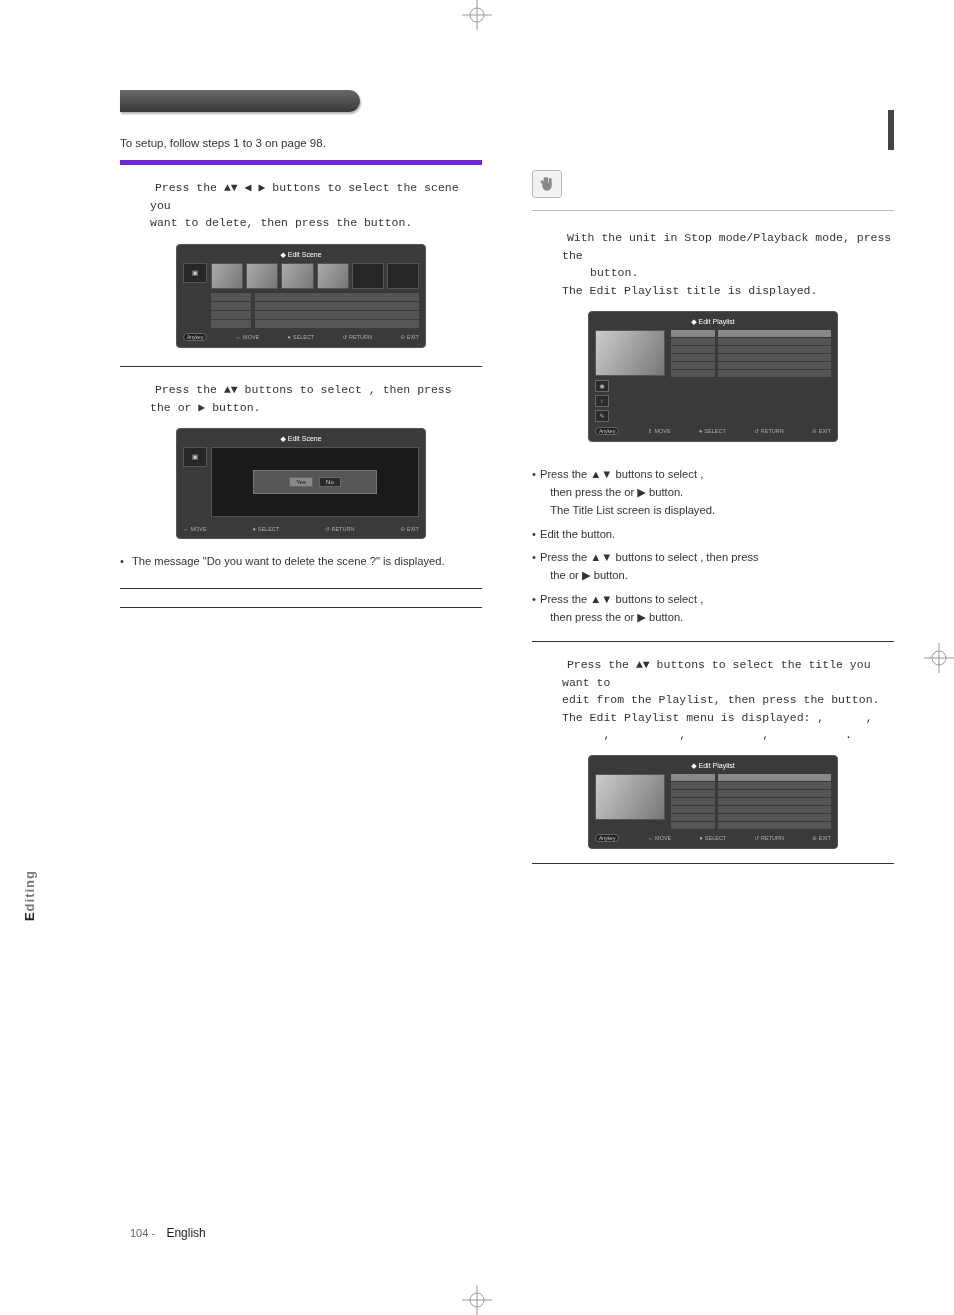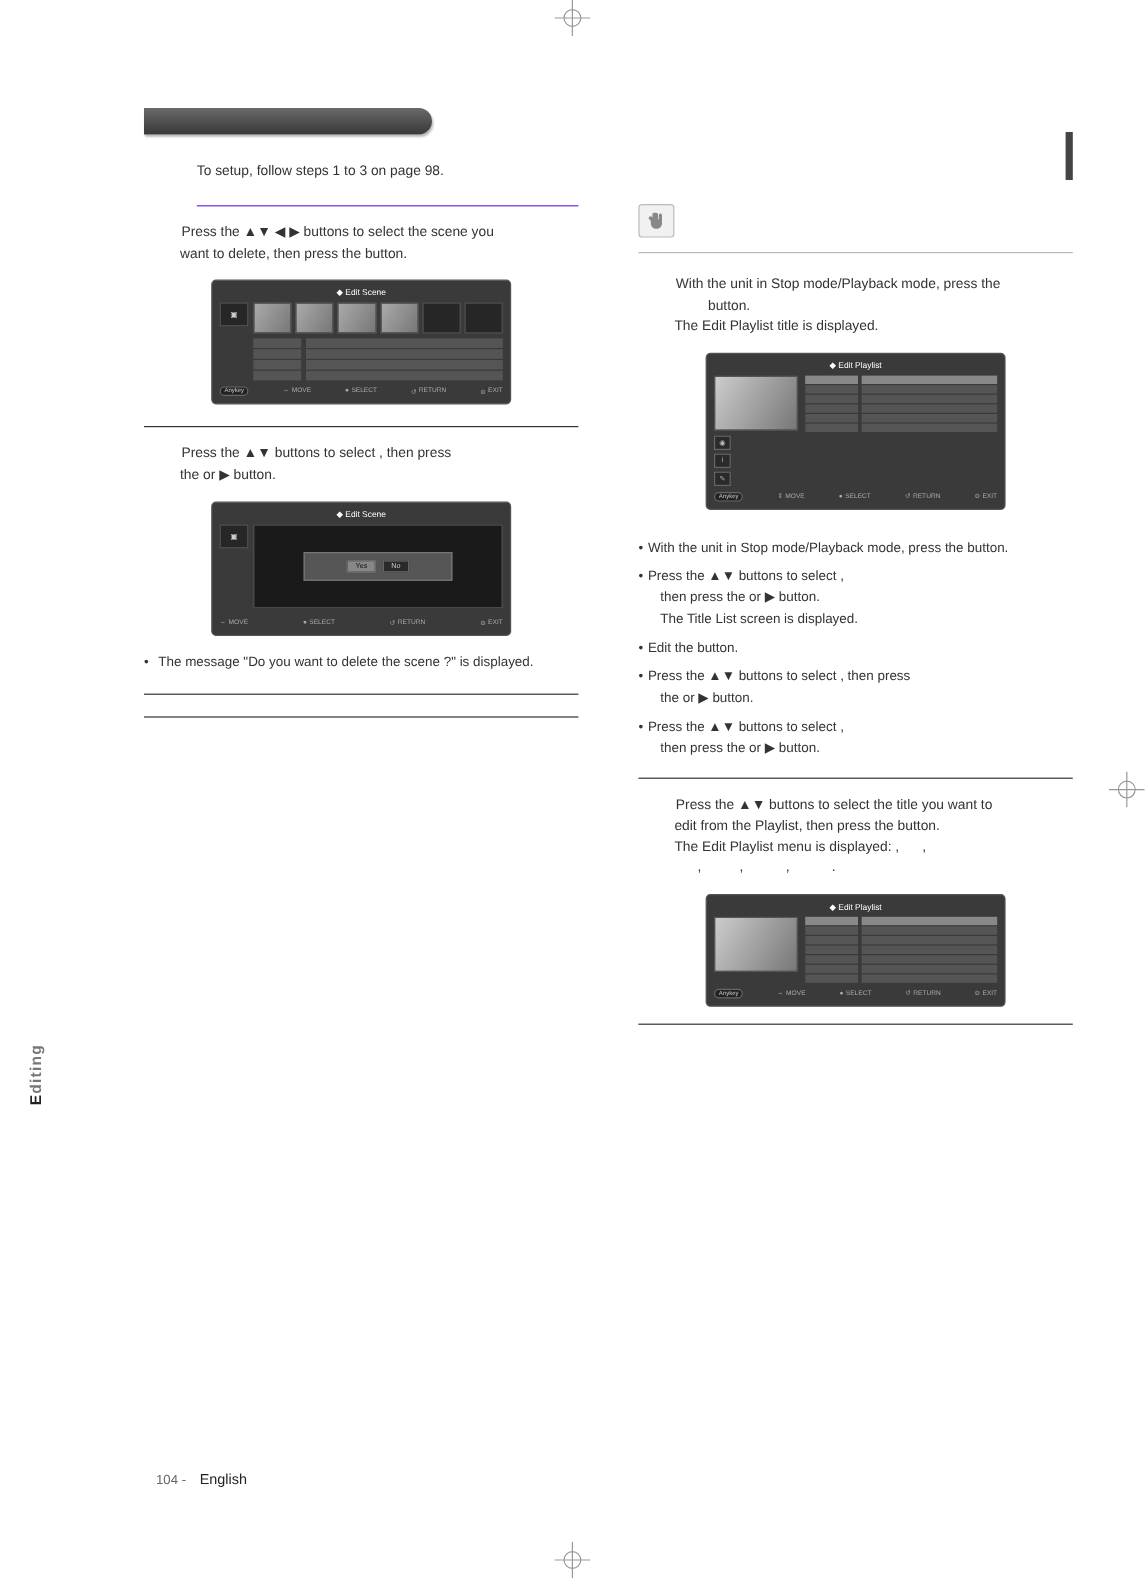--- a/index.html
+++ b/index.html
@@ -42,31 +42,31 @@
     height: 22px; width: 240px;
     border-radius: 0 11px 11px 0;
     margin-bottom: 25px;
     box-shadow: 1px 2px 2px rgba(0,0,0,0.3);
   }
   .vbar {
     position:absolute; right:0; top:20px; width:6px; height:40px; background:#444;
   }
   .setup-line {
     color: #333; font-size: 11.5px;
-    padding-bottom: 22px;
-    border-bottom: 1px solid #6d28d9;
+    padding-bottom: 11px;
+    border-bottom: 5px solid #6d28d9;
     margin-bottom: 14px;
-    margin-left: 44px;
   }
   .step {
     font-size: 11.5px;
     line-height: 1.5;
     color:#333;
     margin-left: 30px;
     margin-bottom: 12px;
+    font-family: Liberation Mono, monospace;
   }
   .step .num {
     display:inline-block; width:18px; height:18px;
     color:#fff; text-align:center; line-height:18px;
     font-weight:bold; font-size:11px;
     margin-left:-28px; margin-right:8px;
     vertical-align: top;
     border-radius:2px;
   }
   .step-sep { border-top:1px solid #333; margin: 18px 0 14px 0; margin-left:0; }
@@ -385,23 +385,20 @@
         <span class="ss-btn">⇕ <span>MOVE</span></span>
         <span class="ss-btn">● <span>SELECT</span></span>
         <span class="ss-btn">↺ <span>RETURN</span></span>
         <span class="ss-btn">⊝ <span>EXIT</span></span>
       </div>
     </div>
 
     <div style="height:10px;"></div>
 
     <div class="bulleted">
-      <span class="b">•</span><span>With the unit in Stop mode/Playback mode, press the</span> <span>button.</span>
-    </div>
-    <div class="bulleted">
       <span class="b">•</span><span>Press the ▲▼ buttons to select</span> <span>,</span><br>
       &nbsp;&nbsp;<span>then press the</span> <span>or ▶ button.</span><br>
       &nbsp;&nbsp;<span>The Title List screen is displayed.</span>
     </div>
     <div class="bulleted">
       <span class="b">•</span><span>Edit the</span> <span>button.</span>
     </div>
     <div class="bulleted">
       <span class="b">•</span><span>Press the ▲▼ buttons to select</span> <span>, then press</span><br>
       &nbsp;&nbsp;<span>the</span> <span>or ▶ button.</span>

